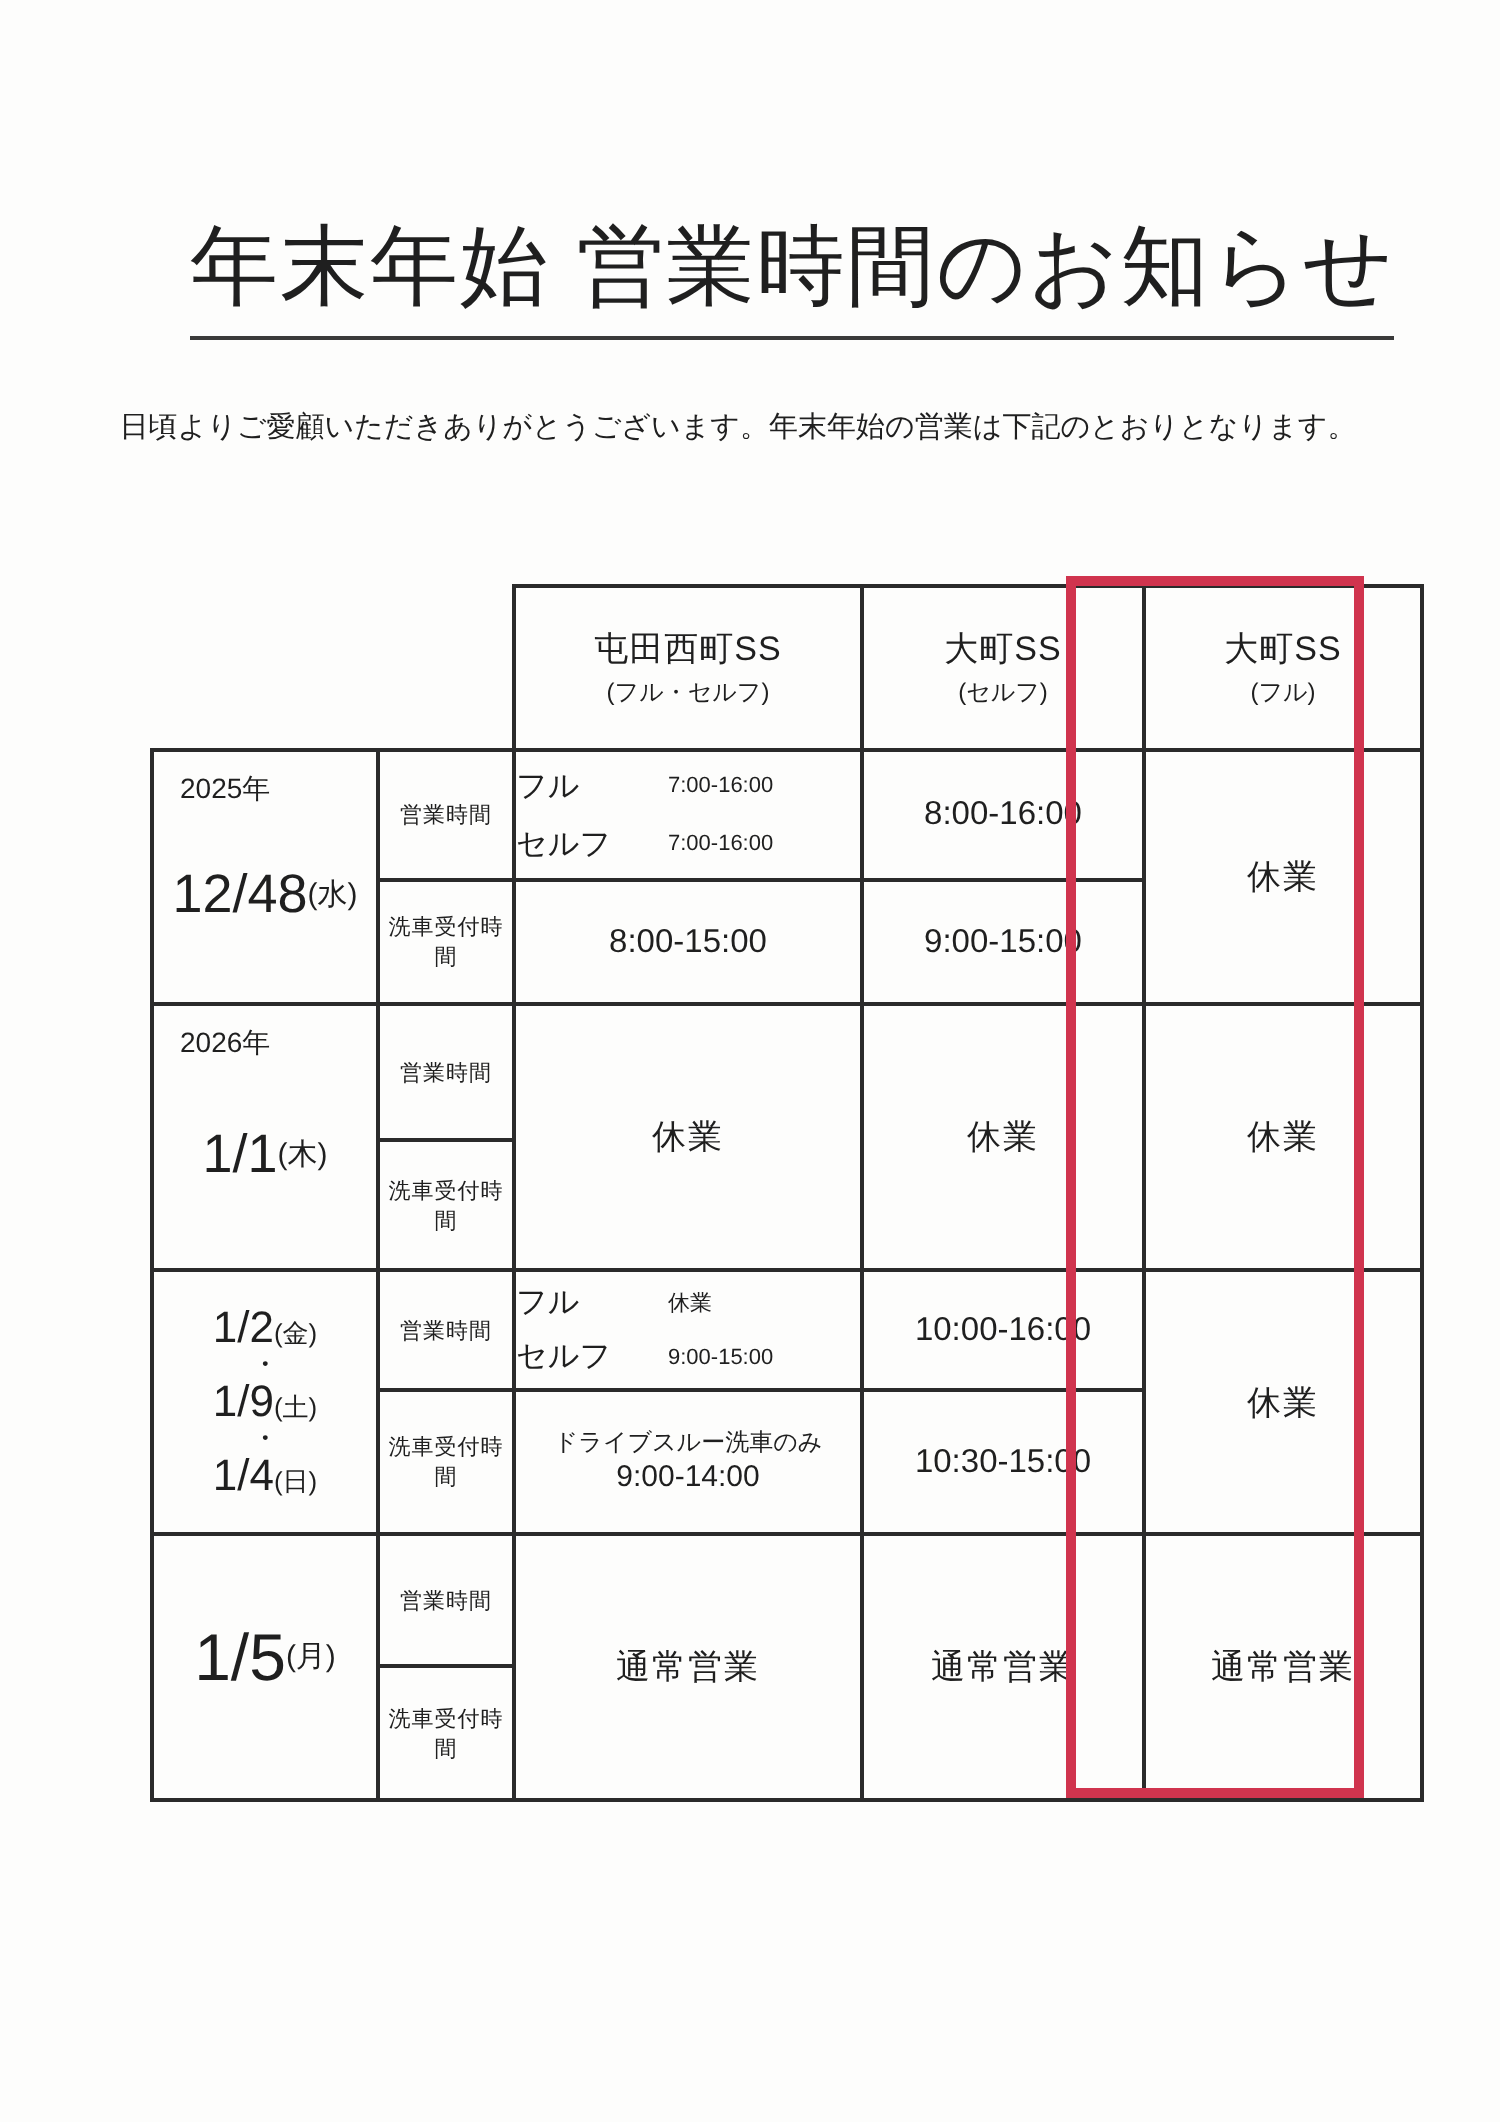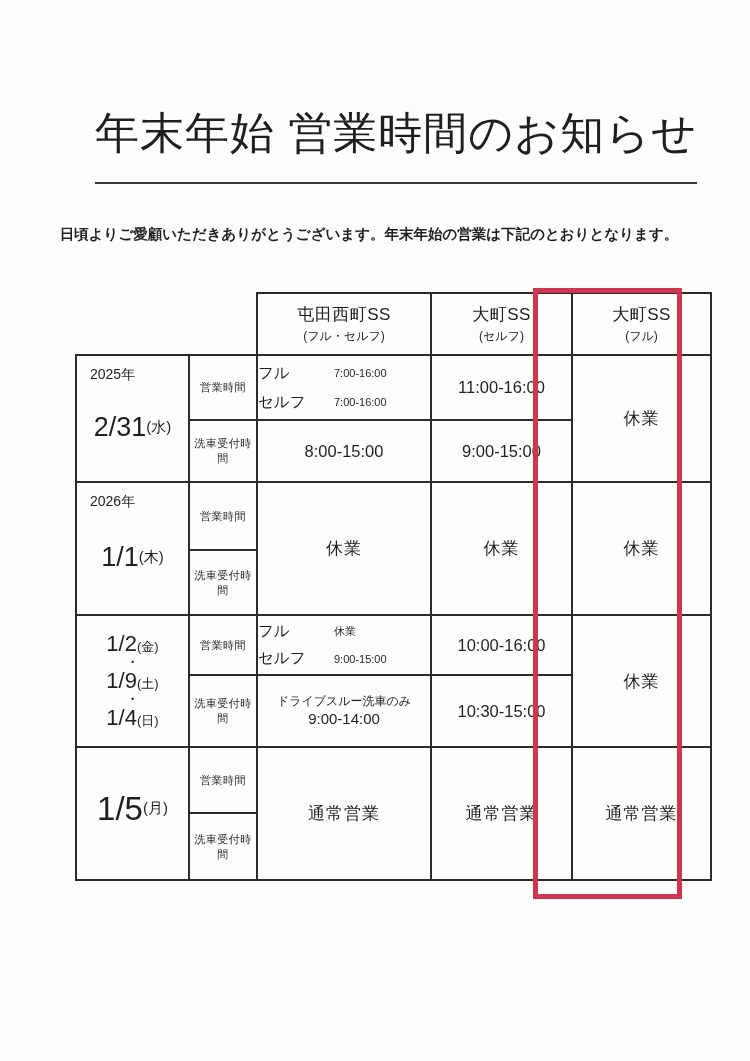--- a/index.html
+++ b/index.html
@@ -9,26 +9,26 @@
     font-family:"Liberation Sans",sans-serif;
     color:#1f1f1f;
     position:relative;
     overflow:hidden;
   }
   .page-title{
     position:absolute;left:95px;top:104px;
     font-size:44px;font-weight:500;letter-spacing:1px;
     white-space:nowrap;
     border-bottom:2px solid #3a3a3a;
-    padding-bottom:19px;
+    padding-bottom:5px;
   }
   .intro{
     position:absolute;left:0;right:12px;top:204px;
     text-align:center;
-    font-size:14.5px;line-height:21px;font-weight:700;margin-top:20px;
+    font-size:14.5px;line-height:21px;font-weight:400;
   }
   .tablewrap{position:absolute;left:75px;top:292px;}
   table{border-collapse:collapse;table-layout:fixed;}
   td{
     border:2px solid #2b2b2b;
     padding:0;
     vertical-align:middle;
     text-align:center;
   }
   td.ghost{border:none;background:transparent;}
@@ -88,60 +88,60 @@
   <table>
     <colgroup>
       <col style="width:113px">
         <col style="width:68px">
         <col style="width:141px">
         <col style="width:141px">
         <col style="width:139px">
     </colgroup>
 
     <tbody>
-        <tr style="height:62px">
+        <tr style="height:82px">
       <td class="ghost" colspan="2"></td>
       <td>
         <div class="sta-name">屯田西町SS</div>
         <div class="sta-type">(フル・セルフ)</div>
       </td>
       <td>
         <div class="sta-name">大町SS</div>
         <div class="sta-type">(セルフ)</div>
       </td>
       <td>
         <div class="sta-name">大町SS</div>
         <div class="sta-type">(フル)</div>
       </td>
     </tr>
 
     <tr style="height:65px">
       <td class="datecell" rowspan="2">
         <div class="dc dc1">
           <div class="year">2025年</div>
           <div class="dateline">
-            <span class="date-main">2/31</span>
+            <span class="date-main">12/48</span>
                 <span class="date-day">(水)</span>
           </div>
         </div>
       </td>
       <td class="lab">営業時間</td>
       <td class="val">
         <div class="two">
           <div class="pair">
             <span class="vlab">フル</span>
             <span class="vval">7:00-16:00</span>
           </div>
           <div class="pair">
             <span class="vlab">セルフ</span>
             <span class="vval">7:00-16:00</span>
           </div>
         </div>
       </td>
-      <td class="val">11:00-16:00</td>
+      <td class="val">8:00-16:00</td>
       <td class="status" rowspan="2">休業</td>
     </tr>
 
     <tr style="height:62px">
       <td class="lab sub-top">洗車受付時間</td>
       <td class="val sub-top">8:00-15:00</td>
       <td class="val sub-top">9:00-15:00</td>
     </tr>
 
     <tr style="height:68px">

